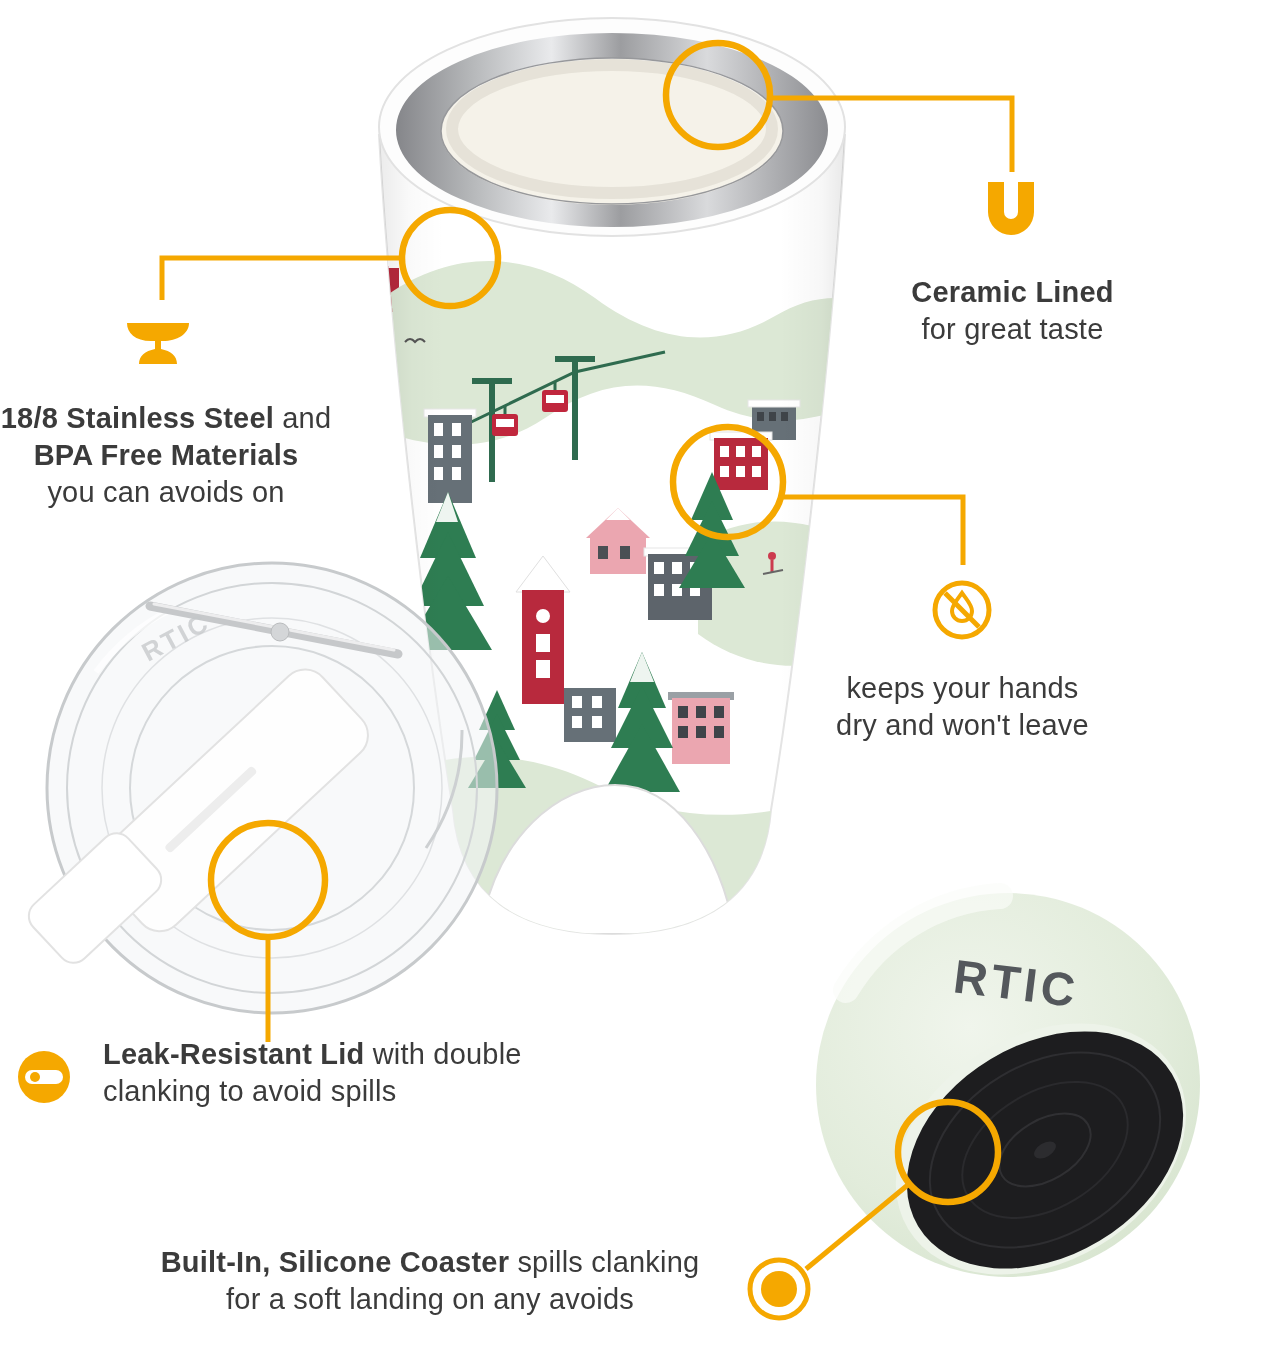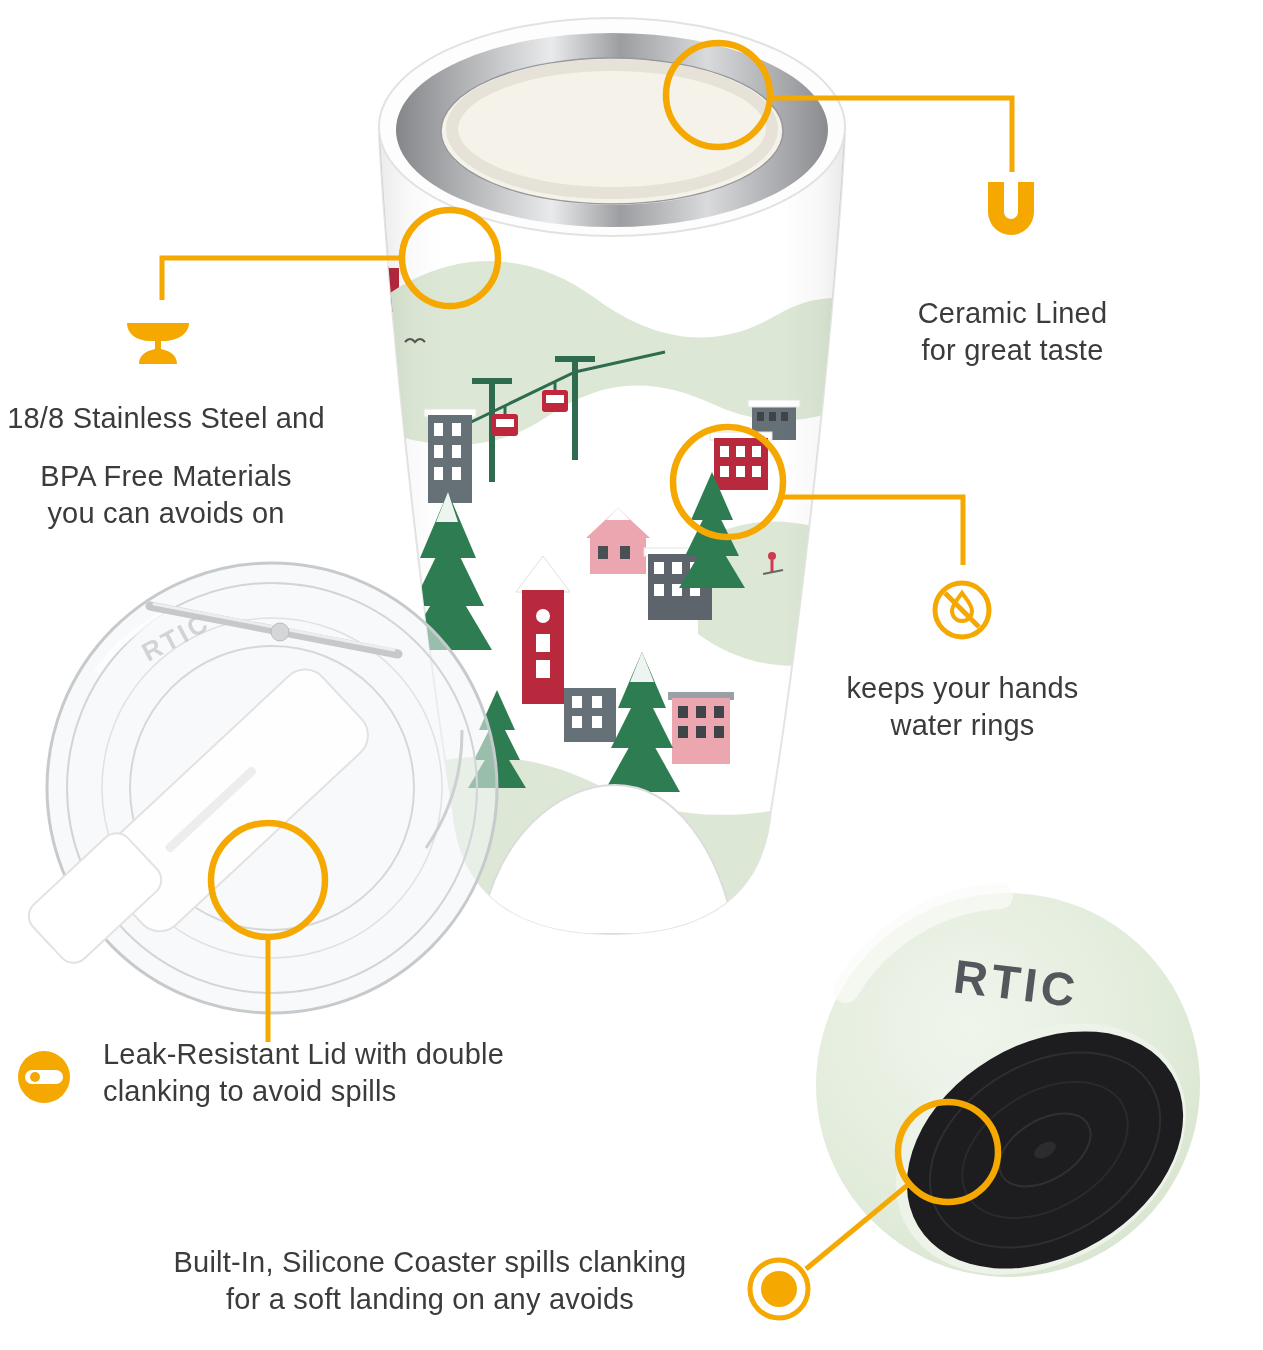--- a/index.html
+++ b/index.html
@@ -3,21 +3,21 @@
 <meta charset="utf-8">
 <style>
   :root{ --accent:#F5A800; }
   *{ box-sizing:border-box; }
   html,body{ margin:0; padding:0; background:#ffffff; }
   body{ font-family:"Liberation Sans","DejaVu Sans",sans-serif; }
   .canvas{ position:relative; width:1263px; height:1350px; background:#ffffff; overflow:hidden; }
   .art{ position:absolute; left:0; top:0; }
   .block{ position:absolute; color:#3b3b3b; font-size:29px; line-height:37px; letter-spacing:.2px; }
   .center{ text-align:center; }
-  .t-bold{ font-weight:400;margin-top:21px; }
+  .t-bold{ font-weight:700; }
   .icon{ position:absolute; }
   .callout-ring{ fill:none; stroke:var(--accent); stroke-width:6.5; }
   .callout-line{ fill:none; stroke:var(--accent); stroke-width:5; }
   .accent-fill{ fill:var(--accent); }
   .accent-stroke{ stroke:var(--accent); }
   svg text{ font-family:"Liberation Sans","DejaVu Sans",sans-serif; }
   .lid-emboss{ font-size:26px; font-weight:700; fill:#c4c7c9; letter-spacing:3px; opacity:.75; }
   .bottom-logo{ font-size:47px; font-weight:700; fill:#54585c; letter-spacing:4px; }
 </style>
 </head>
@@ -271,21 +271,21 @@
   </div>
 
   <div class="block center" style="left:0px;top:400px;width:332px">
     <div><span class="t-bold">18/8 Stainless Steel</span><span> and</span></div>
     <div class="t-bold">BPA Free Materials</div>
     <div>you can avoids on</div>
   </div>
 
   <div class="block center" style="left:800px;top:670px;width:325px">
     <div>keeps your hands</div>
-    <div>water rings</div>
+    <div>dry and won't leave</div>
   </div>
 
   <div class="block" style="left:103px;top:1036px;width:480px">
     <div><span class="t-bold">Leak-Resistant Lid</span><span> with double</span></div>
     <div>clanking to avoid spills</div>
   </div>
 
   <div class="block center" style="left:140px;top:1244px;width:580px">
     <div><span class="t-bold">Built-In, Silicone Coaster</span><span> spills clanking</span></div>
     <div>for a soft landing on any avoids</div>

